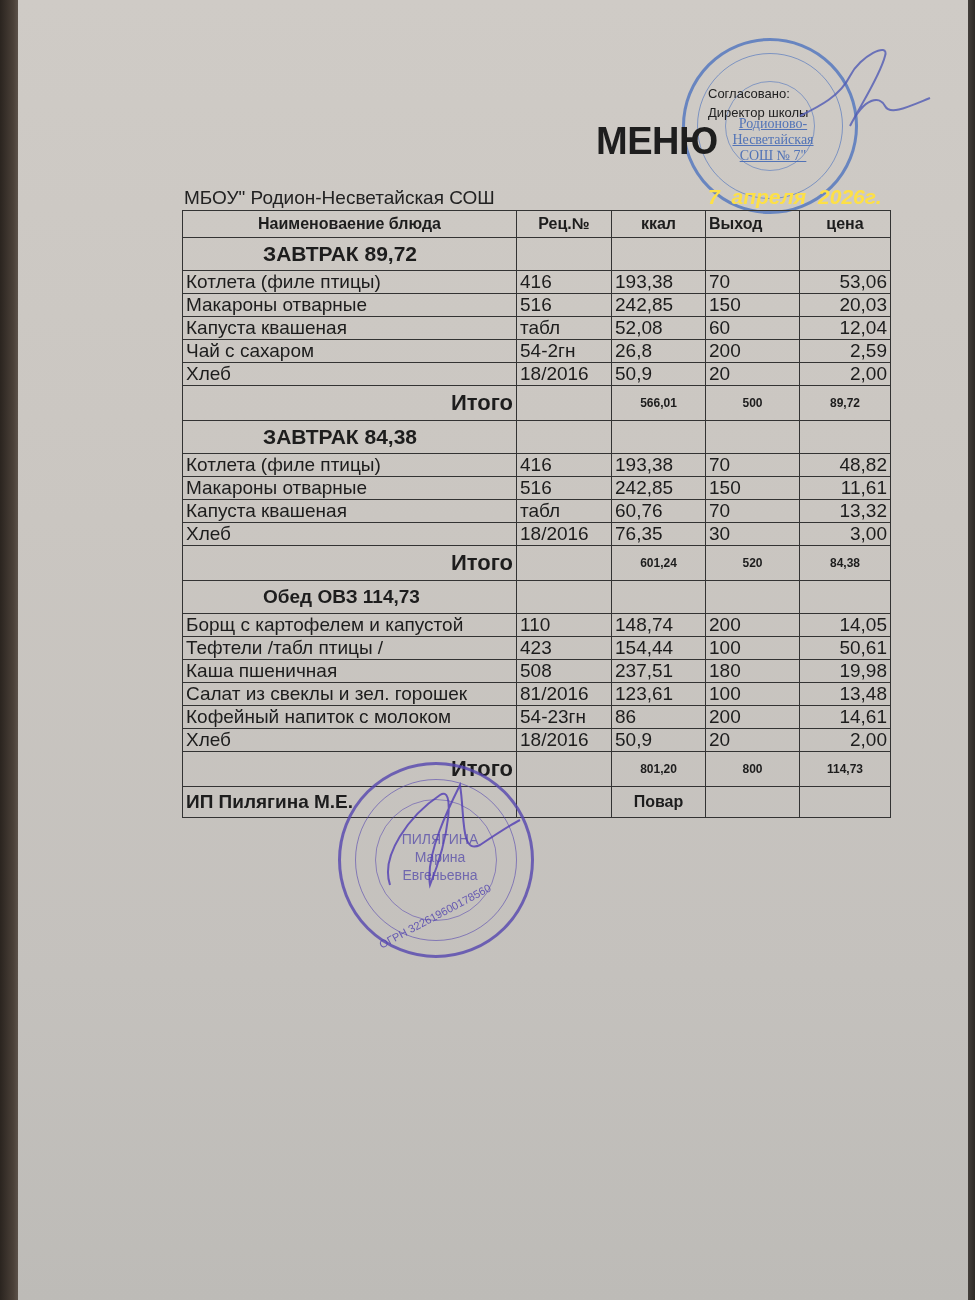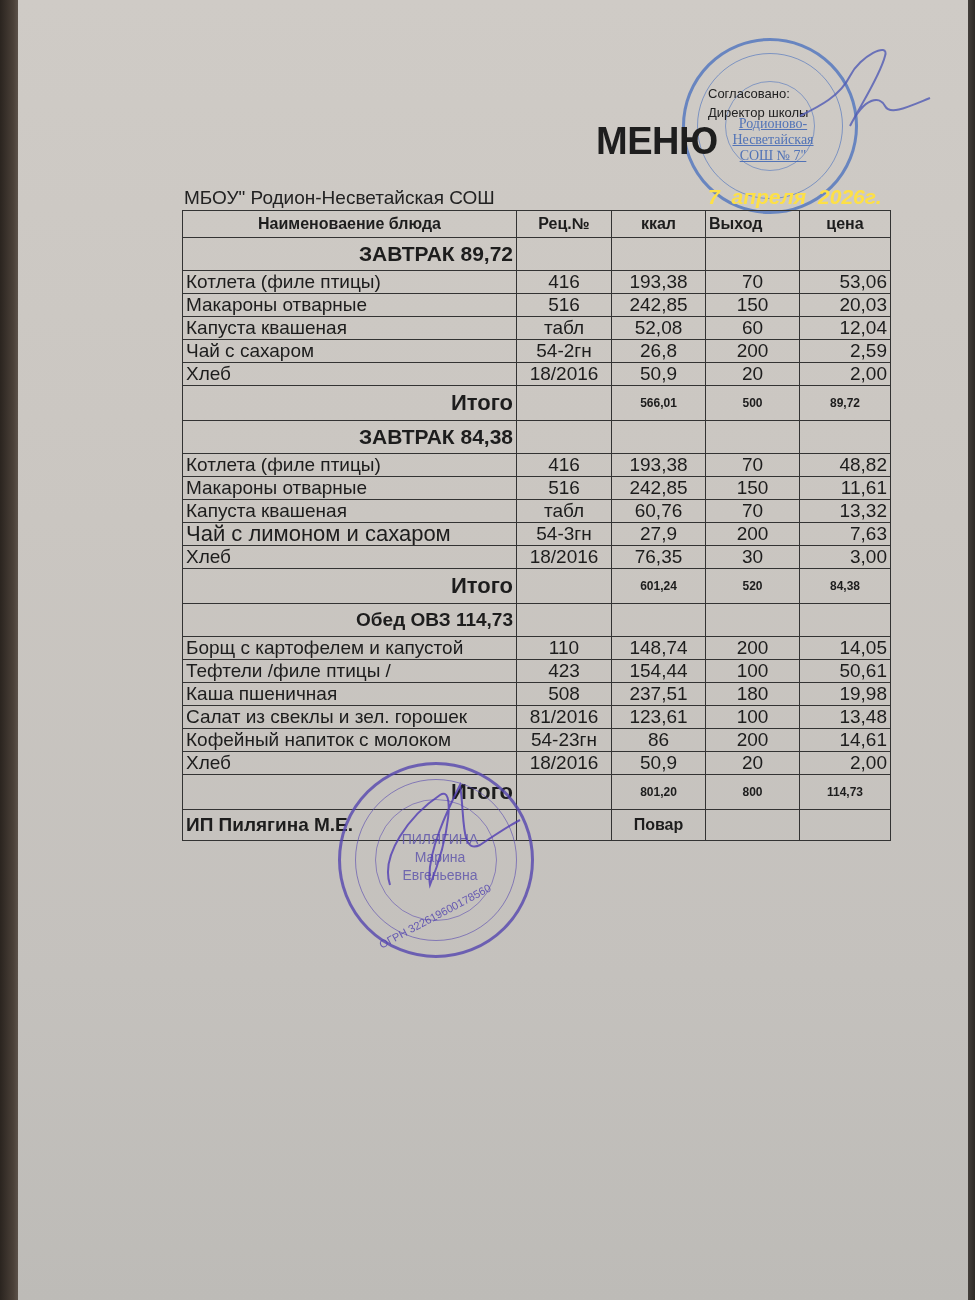--- a/index.html
+++ b/index.html
@@ -87,24 +87,24 @@
     line-height:20px; white-space:nowrap; overflow:hidden;
   }
   table.menu col.c0 { width:334px; }
   table.menu col.c1 { width:95px; }
   table.menu col.c2 { width:94px; }
   table.menu col.c3 { width:94px; }
   table.menu col.c4 { width:91px; }
   tr.hdr td { font-size:16px; font-weight:bold; height:26px; text-align:center; }
   tr.hdr td.vyhod { text-align:left;margin-left:40px; }
   tr.section td { height:32px; }
-  tr.section td.name { font-size:21px; font-weight:bold; padding-left:80px;text-align:right; }
+  tr.section td.name { font-size:21px; font-weight:bold; padding-left:80px; }
   tr.total td { height:34px; font-weight:bold; text-align:center; font-size:12px; }
   tr.total td.name { text-align:right; font-size:22px;margin-top:48px; }
-  td.num { text-align:center; }
+  td.num { text-align:left; }
   td.right { text-align:right; padding-right:14px; }
   tr.big td.name { font-size:22px; }
   tr.footer td { height:30px; font-weight:bold; }
   tr.footer td.name { font-size:19px; }
   tr.footer td.center { text-align:center; font-size:16px; }
 </style>
 </head>
 <body>
 
 <div class="bg-left"></div>
@@ -220,27 +220,20 @@
         <td class="num">150</td>
         <td class="right">11,61</td>
     </tr>
     <tr>
       <td>Капуста квашеная</td>
         <td class="num">табл</td>
         <td class="num">60,76</td>
         <td class="num">70</td>
         <td class="right">13,32</td>
     </tr>
-    <tr class="big">
-      <td class="name">Чай с лимоном и сахаром</td>
-        <td class="num">54-3гн</td>
-        <td class="num">27,9</td>
-        <td class="num">200</td>
-        <td class="right">7,63</td>
-    </tr>
     <tr>
       <td>Хлеб</td>
         <td class="num">18/2016</td>
         <td class="num">76,35</td>
         <td class="num">30</td>
         <td class="right">3,00</td>
     </tr>
     <tr class="total">
       <td class="name">Итого</td>
         <td></td>
@@ -257,21 +250,21 @@
         <td></td>
     </tr>
     <tr>
       <td>Борщ с картофелем и капустой</td>
         <td class="num">110</td>
         <td class="num">148,74</td>
         <td class="num">200</td>
         <td class="right">14,05</td>
     </tr>
     <tr>
-      <td>Тефтели /филе птицы /</td>
+      <td>Тефтели /табл птицы /</td>
         <td class="num">423</td>
         <td class="num">154,44</td>
         <td class="num">100</td>
         <td class="right">50,61</td>
     </tr>
     <tr>
       <td>Каша пшеничная</td>
         <td class="num">508</td>
         <td class="num">237,51</td>
         <td class="num">180</td>

